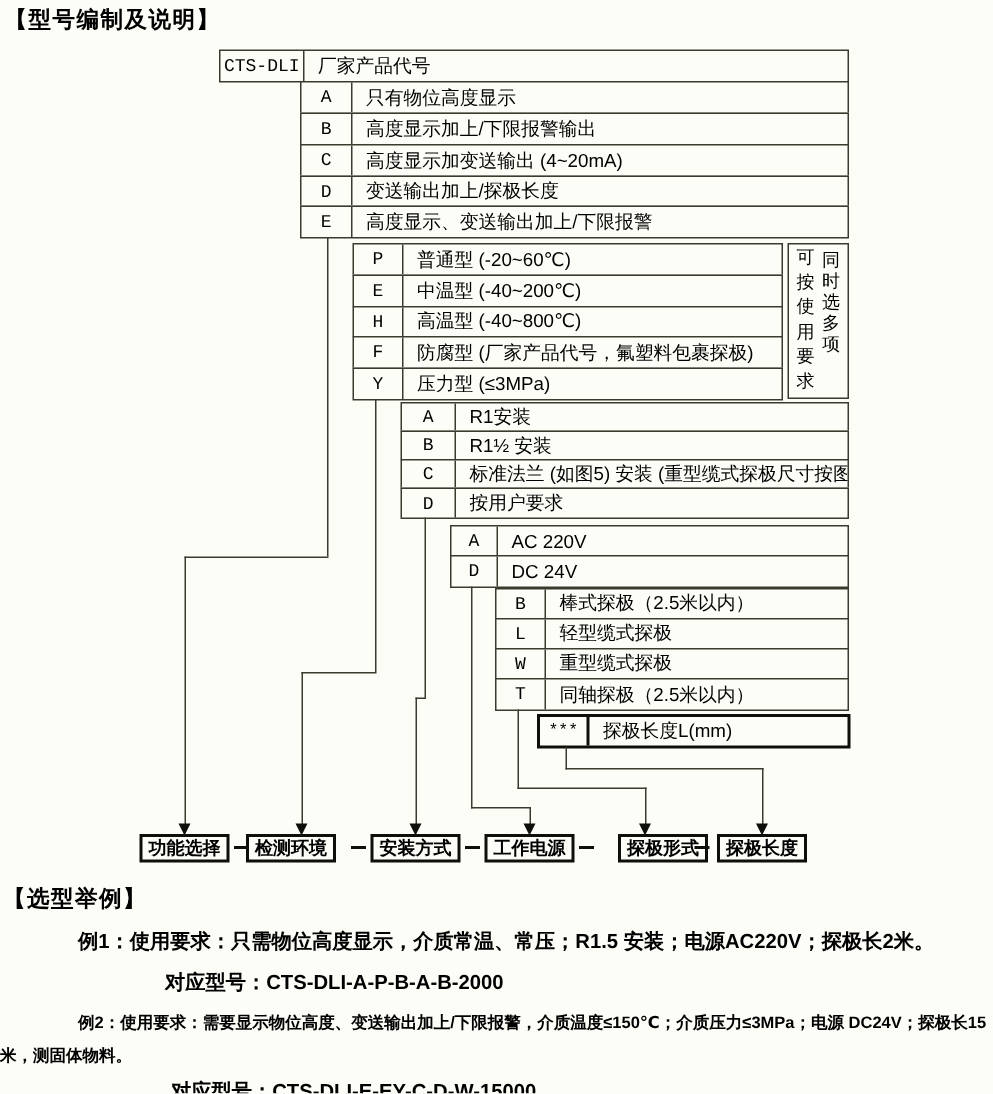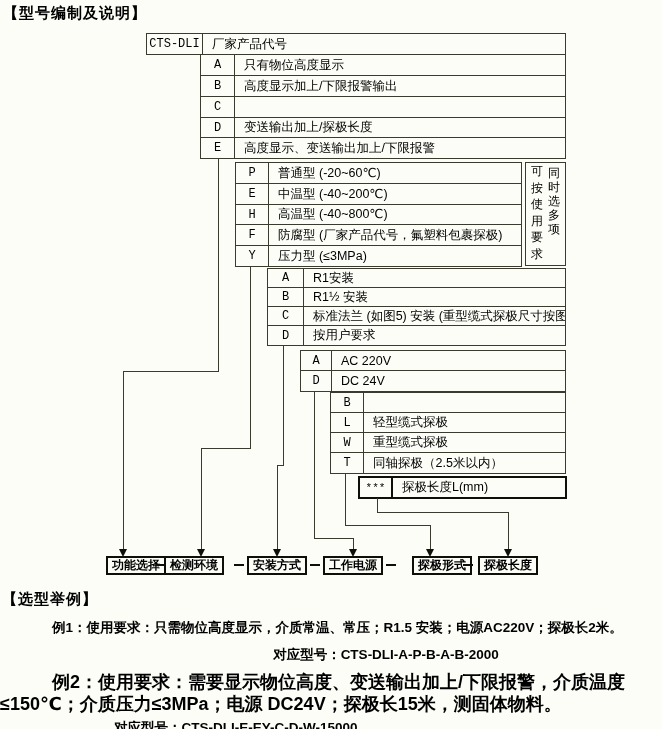--- a/index.html
+++ b/index.html
@@ -23,22 +23,22 @@
   .dash{position:absolute;top:564px;height:2px;background:#0f0f0a;}
   
   .side{position:absolute;left:525px;top:162px;width:41px;height:104px;border:1px solid #3a3a2e;
         box-sizing:border-box;background:#fdfdf7;display:flex;justify-content:center;gap:3px;}
   .vtxt{width:14px;font-size:12px;line-height:16.5px;word-break:break-all;text-align:center;}
   .vtxt.second{line-height:14px;padding-top:3px;}
   
   .examples{position:absolute;left:0;top:590px;width:662px;font-weight:bold;}
   .ex-title{font-size:15px;letter-spacing:1px;margin:0 0 0 2px;}
   .ex-req1{margin:10px 0 0 52px;font-size:13.5px;white-space:nowrap;}
-  .ex-mod1{margin:9px 0 0 110px;font-size:13.5px;text-align:center;}
-  .ex-req2{margin:7px 0 0 0;font-size:18px;text-indent:52px;line-height:22px;width:660px;}
+  .ex-mod1{margin:9px 0 0 110px;font-size:13.5px;}
+  .ex-req2{margin:7px 0 0 0;font-size:11px;text-indent:52px;line-height:22px;width:660px;}
   .ex-mod2{margin:4px 0 0 114px;font-size:13.5px;}
 </style>
 </head>
 <body>
 
 <div id="page">
 
   <div class="pgtitle">【型号编制及说明】</div>
 
   <div class="row" style="left:146px;top:33px;width:420px;height:22px">
@@ -49,20 +49,21 @@
   <div class="row" style="left:200px;top:54px;width:366px;height:22px">
     <div class="c" style="width:33px">A</div>
     <div class="d">只有物位高度显示</div>
   </div>
   <div class="row" style="left:200px;top:75px;width:366px;height:22px">
     <div class="c" style="width:33px">B</div>
     <div class="d">高度显示加上/下限报警输出</div>
   </div>
   <div class="row" style="left:200px;top:96px;width:366px;height:22px">
     <div class="c" style="width:33px">C</div>
+    <div class="d">高度显示加变送输出 (4~20mA)</div>
   </div>
   <div class="row" style="left:200px;top:117px;width:366px;height:21px">
     <div class="c" style="width:33px">D</div>
     <div class="d">变送输出加上/探极长度</div>
   </div>
   <div class="row" style="left:200px;top:137px;width:366px;height:22px">
     <div class="c" style="width:33px">E</div>
     <div class="d">高度显示、变送输出加上/下限报警</div>
   </div>
 
@@ -113,20 +114,21 @@
     <div class="c" style="width:30px">A</div>
     <div class="d">AC 220V</div>
   </div>
   <div class="row" style="left:300px;top:370px;width:266px;height:22px">
     <div class="c" style="width:30px">D</div>
     <div class="d">DC 24V</div>
   </div>
 
   <div class="row" style="left:330px;top:392px;width:236px;height:21px">
     <div class="c" style="width:32px">B</div>
+    <div class="d">棒式探极（2.5米以内）</div>
   </div>
   <div class="row" style="left:330px;top:412px;width:236px;height:21px">
     <div class="c" style="width:32px">L</div>
     <div class="d">轻型缆式探极</div>
   </div>
   <div class="row" style="left:330px;top:432px;width:236px;height:21px">
     <div class="c" style="width:32px">W</div>
     <div class="d">重型缆式探极</div>
   </div>
   <div class="row" style="left:330px;top:452px;width:236px;height:22px">
@@ -163,21 +165,21 @@
   <div class="ln" style="left:377px;top:512px;width:132px;height:1px"></div>
   <div class="ln" style="left:508px;top:512px;width:1px;height:41px"></div>
 
   <div class="arw" style="left:119px;top:549px"></div>
   <div class="arw" style="left:197px;top:549px"></div>
   <div class="arw" style="left:273px;top:549px"></div>
   <div class="arw" style="left:349px;top:549px"></div>
   <div class="arw" style="left:426px;top:549px"></div>
   <div class="arw" style="left:504px;top:549px"></div>
 
-  <div class="cat" style="left:106px">功能选择</div>
+  <div class="cat" style="left:93px">功能选择</div>
   <div class="dash" style="left:156px;width:12px"></div>
   <div class="cat" style="left:164px">检测环境</div>
   <div class="dash" style="left:234px;width:10px"></div>
   <div class="cat" style="left:247px">安装方式</div>
   <div class="dash" style="left:310px;width:10px"></div>
   <div class="cat" style="left:323px">工作电源</div>
   <div class="dash" style="left:386px;width:10px"></div>
   <div class="cat" style="left:412px">探极形式</div>
   <div class="dash" style="left:463px;width:10px"></div>
   <div class="cat" style="left:478px">探极长度</div>

